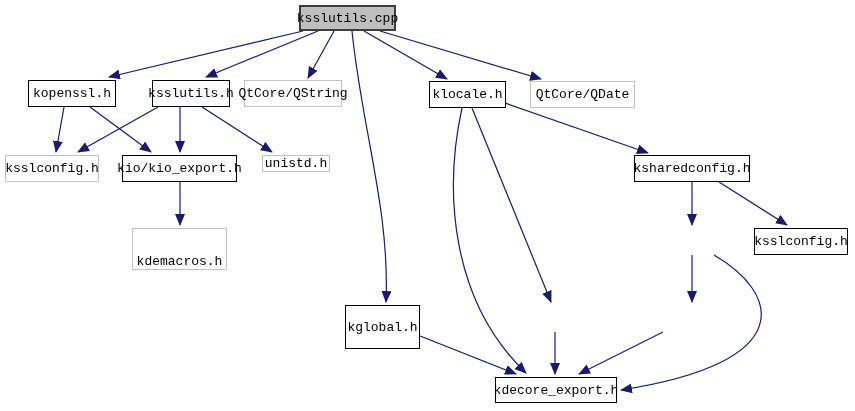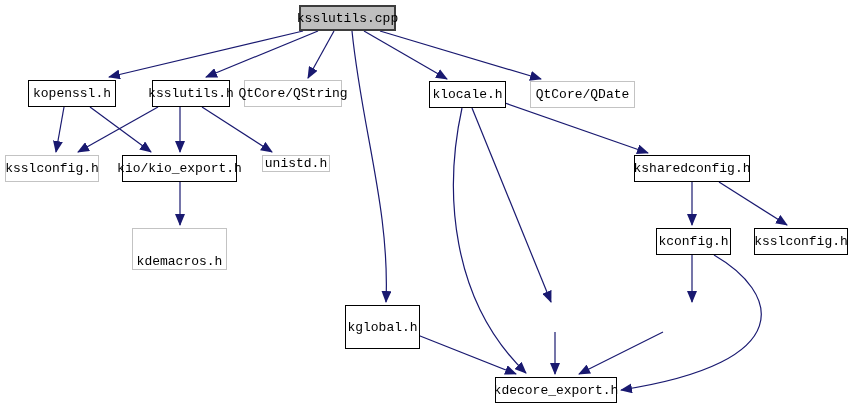--- a/index.html
+++ b/index.html
@@ -112,23 +112,20 @@
   <div class="node external" style="left:262px; top:155px; width:68px;  height:17px;">
       <span>unistd.h</span>
     </div>
   <div class="node internal" style="left:634px; top:155px; width:116px; height:27px;">
       <span>ksharedconfig.h</span>
     </div>
 
   <div class="node external" style="left:132px; top:228px; width:95px;  height:42px;align-items:flex-end;">
       <span>kdemacros.h</span>
     </div>
-  <div class="node internal" style="left:656px; top:228px; width:75px;  height:27px;">
-      <span>kconfig.h</span>
-    </div>
   <div class="node internal" style="left:754px; top:228px; width:94px;  height:27px;">
       <span>ksslconfig.h</span>
     </div>
 
   <div class="node internal" style="left:345px; top:305px; width:75px;  height:44px;">
       <span>kglobal.h</span>
     </div>
 
   <div class="node internal" style="left:495px; top:377px; width:122px; height:26px;">
       <span>kdecore_export.h</span>

